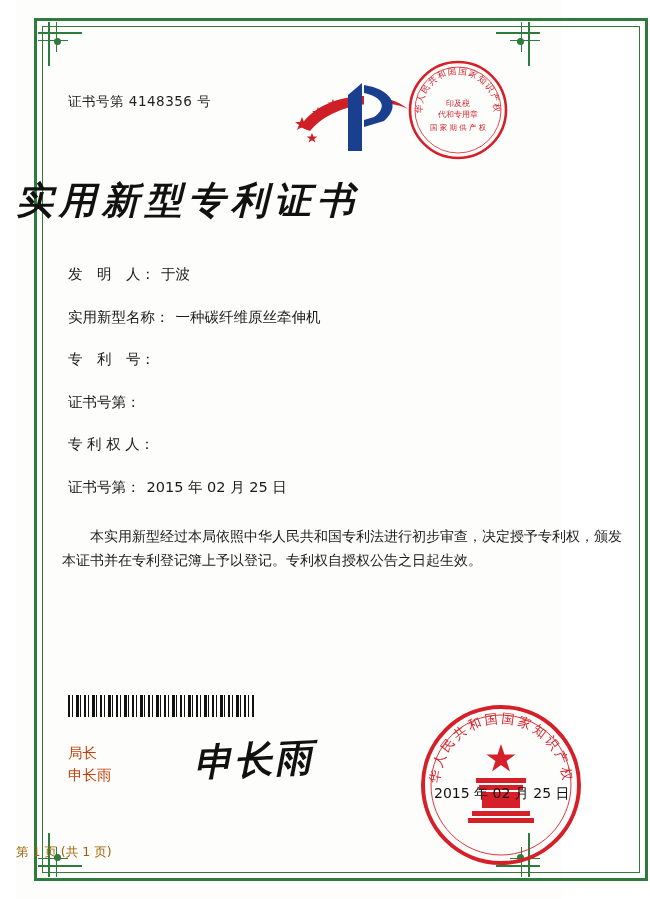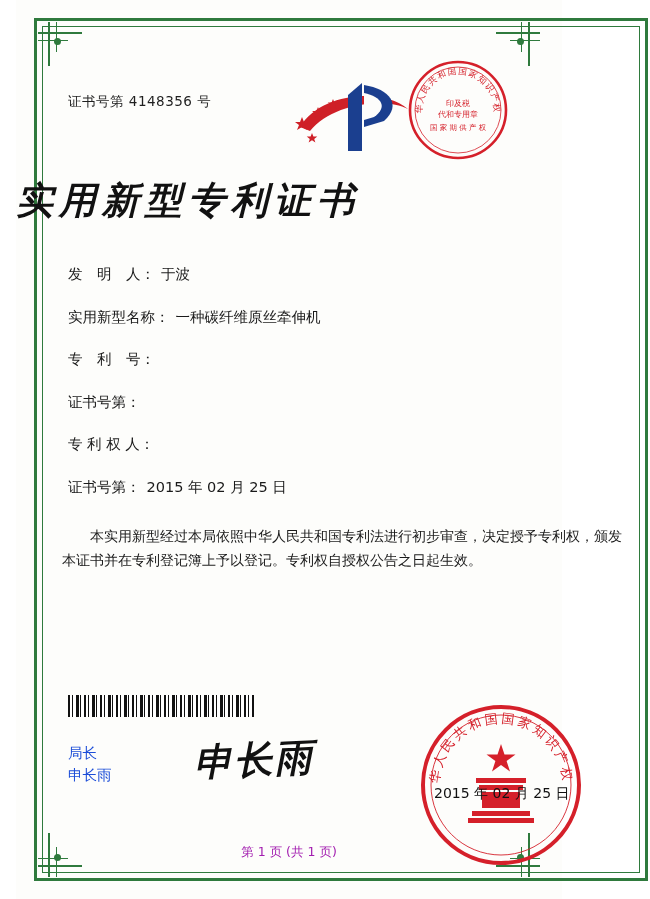--- a/index.html
+++ b/index.html
@@ -161,21 +161,21 @@
         #111 12px, #111 13px, #fff 13px, #fff 16px);
   }
 
   
   .sign-block {
     position: absolute;
     left: 52px;
     top: 742px;
     font-size: 14.5px;
     line-height: 22px;
-    color: #1d4ed8;
+    color: #c2410c;
   }
   .sign-block div { white-space: nowrap; }
 
   .signature {
     position: absolute;
     left: 178px;
     top: 735px;
     font-family: "DejaVu Serif", "Liberation Serif", serif;
     font-size: 38px;
     font-style: italic;
@@ -202,23 +202,22 @@
     font-size: 14px;
     color: #111;
     white-space: nowrap;
     z-index: 5;
   }
 
   .footer {
     position: absolute;
     left: 0; right: 0;
     bottom: 38px;
-    text-align: center;
     font-size: 12.5px;
-    color: #a21caf;
+    color: #a16207;
   }
 </style>
 </head>
 <body>
 
 <div class="certificate">
 
   <div class="border-outer"></div>
   <div class="border-inner"></div>
 

